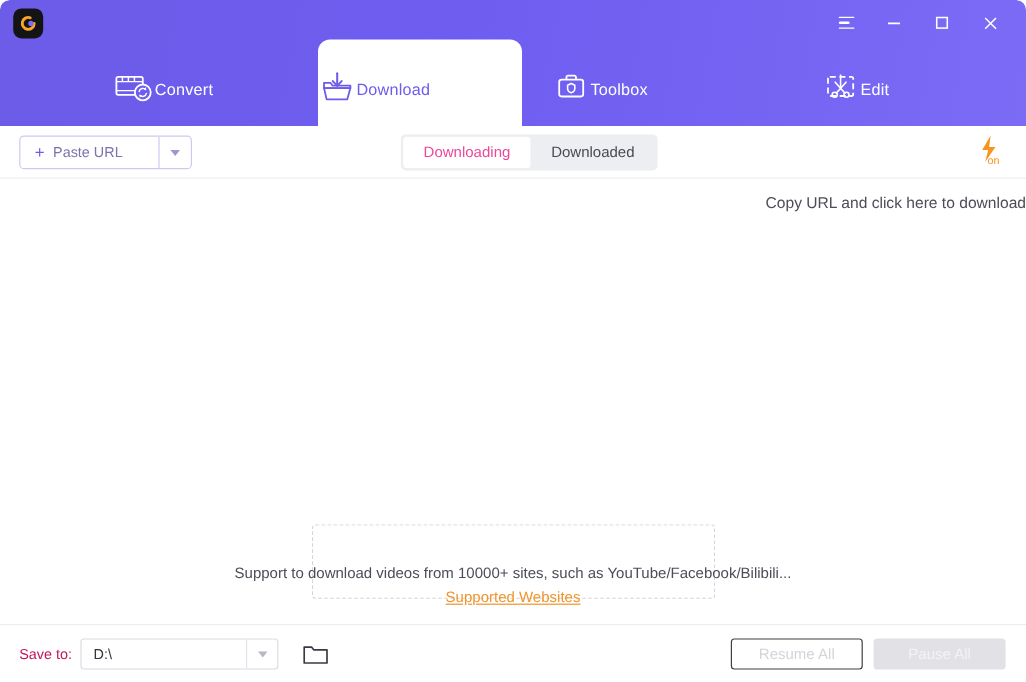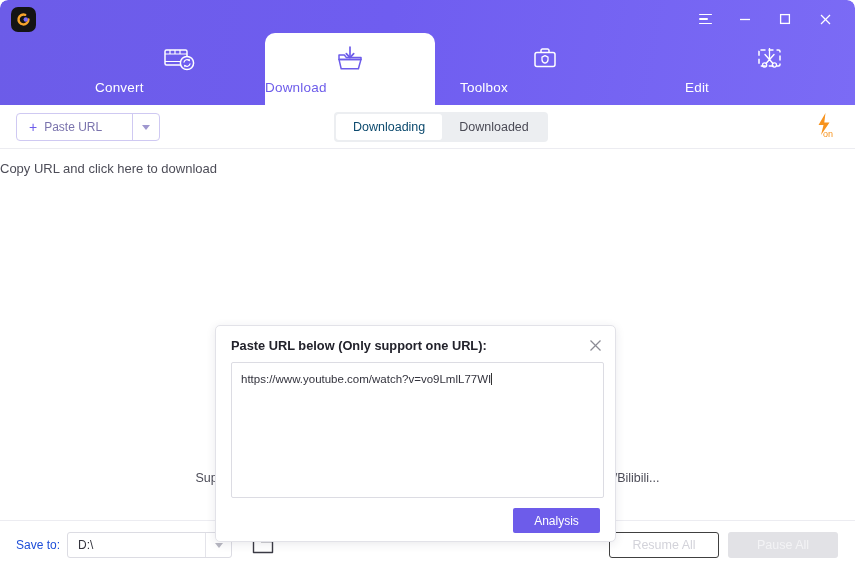--- a/index.html
+++ b/index.html
@@ -48,22 +48,22 @@
   .hamb i:nth-child(2) { width: 9px; }
   .hamb i:nth-child(3) { width: 13px; }
 
   .tabs {
     position: absolute; left: 0; top: 33px;
     width: 855px; height: 72px;
     display: flex;
   }
   .tab {
     width: 175px; height: 72px;
-    display: flex; flex-direction: column;
-    justify-content: flex-start;
+    display: flex; flex-direction: row;
+    align-items: center; justify-content: flex-start;
     padding-top: 9px;
     cursor: pointer;
     color: #ffffff;
     position: relative;
   }
   .tab:nth-child(1) { margin-left: 95px; }
   .tab:nth-child(2) { margin-left: 0px; }
   .tab:nth-child(3) { margin-left: 25px; }
   .tab:nth-child(4) { margin-left: 55px; }
   .tab.active {
@@ -119,21 +119,21 @@
     height: 30px;
   }
   .seg-btn {
     display: flex; align-items: center; justify-content: center;
     padding: 0 17px;
     font-size: 12.5px;
     color: #4a4a55;
     border-radius: 3px;
     cursor: pointer;
   }
-  .seg-btn.active { background: #ffffff; color: #0c4a6e; }
+  .seg-btn.active { background: #ffffff; color: #ec4899; }
   .turbo {
     position: absolute; right: 12px; top: 6px;
     width: 36px; height: 30px;
     display: flex; justify-content: center;
     cursor: pointer;
   }
 
   
   .content {
     position: relative;
@@ -141,22 +141,22 @@
     background: #ffffff;
   }
   .drop-zone {
     position: absolute;
     left: 260px; top: 288px;
     width: 336px; height: 62px;
     border: 1px dashed #d4d4dd;
     border-radius: 3px;
   }
   .drop-text {
-    position: absolute; left: 0; right: 0; top: 12px;
-    text-align: left;
+    position: absolute; left: 12px; right: 0; top: 12px;
+    text-align: right;
     font-size: 13px; color: #4d4d58;
   }
   .support-line {
     position: absolute; left: 0; right: 0; top: 322px;
     text-align: center;
     font-size: 12.5px; color: #4d4d58;
   }
   .support-link {
     position: absolute; left: 0; right: 0; top: 342px;
     text-align: center;
@@ -225,21 +225,21 @@
   
   .footer {
     position: relative;
     height: 48px;
     background: #ffffff;
     border-top: 1px solid #ececf1;
     display: flex; align-items: center;
   }
   .save-label {
     position: absolute; left: 16px; top: 17px;
-    font-size: 12px; color: #1d4ed8; text-align: center;
+    font-size: 12px; color: #be185d; text-align: center;
   }
   .save-box {
     position: absolute; left: 67px; top: 11px;
     display: flex; height: 26px;
     width: 165px;
     border: 1px solid #dcdce3;
     border-radius: 3px;
     background: #fff;
     overflow: hidden;
   }
@@ -413,31 +413,20 @@
   </div>
 
   <div class="content">
 
     <div class="drop-zone"></div>
     <div class="drop-text">Copy URL and click here to download</div>
 
     <div class="support-line">Support to download videos from 10000+ sites, such as YouTube/Facebook/Bilibili...</div>
     <div class="support-link">Supported Websites</div>
 
-    <div class="dialog">
-      <div class="dlg-title">Paste URL below (Only support one URL):</div>
-      <div class="dlg-close">
-        <svg width="13" height="13" viewBox="0 0 13 13" aria-hidden="true">
-          <line x1="1.5" y1="1.5" x2="11.5" y2="11.5" stroke="#8b8b95" stroke-width="1.2"></line>
-          <line x1="11.5" y1="1.5" x2="1.5" y2="11.5" stroke="#8b8b95" stroke-width="1.2"></line>
-        </svg>
-      </div>
-      <div class="dlg-input"><span>https://www.youtube.com/watch?v=vo9LmlL77WI</span><span class="caret-blink"></span></div>
-      <button class="btn-analysis">Analysis</button>
-    </div>
 
   </div>
 
   <div class="footer">
     <div class="save-label">Save to:</div>
 
     <div class="save-box">
       <div class="save-val">D:\</div>
       <div class="save-arrow">
         <span class="caret-dn" style="border-top-color:#b8b8c2;"></span>

